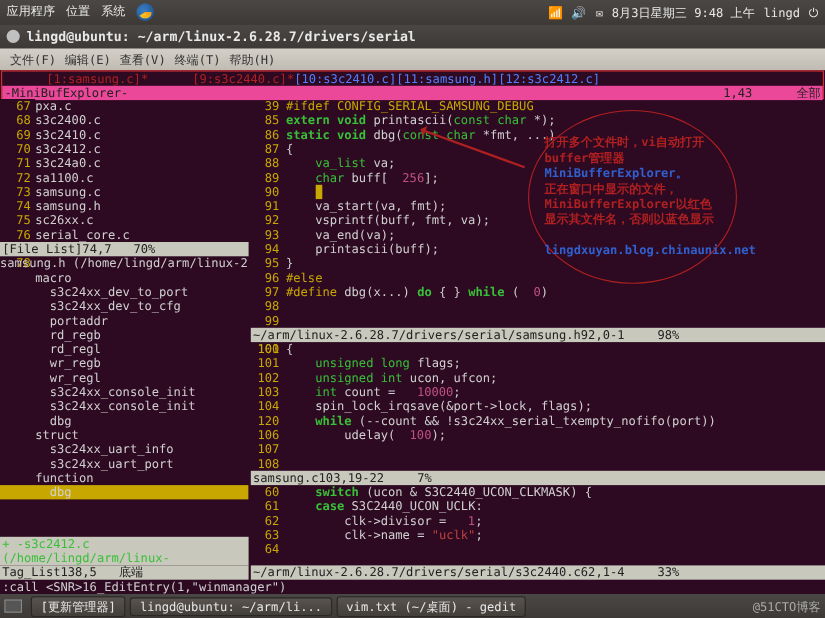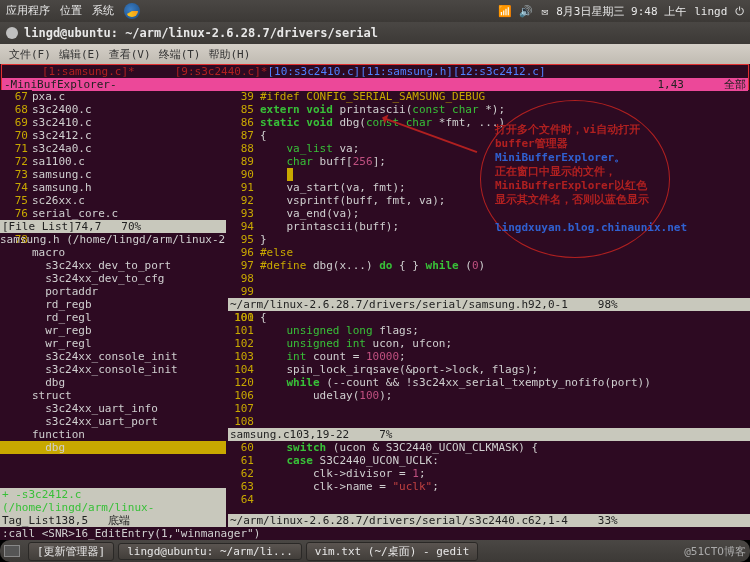--- a/index.html
+++ b/index.html
@@ -35,27 +35,27 @@
 .right-gutter { position:absolute; left:228px; top:26px; width:30px; text-align:right; padding-right:4px; }
 .code1 { position:absolute; left:260px; top:26px; right:2px; height:208px; }
 .code1 .ln, .code2 .ln, .code3 .ln { white-space:pre; }
 .st-c1 { position:absolute; top:234px; left:228px; right:0; background:#c8c8bc; color:#222; display:flex; padding:0 2px; }
 .g2 { position:absolute; left:228px; top:247px; width:30px; text-align:right; padding-right:4px; color:#c8a800; }
 .code2 { position:absolute; left:260px; top:247px; right:2px; height:117px; }
 .st-c2 { position:absolute; top:364px; left:228px; right:0; background:#c8c8bc; color:#222; display:flex; padding:0 2px; }
 .g3 { position:absolute; left:228px; top:377px; width:30px; text-align:right; padding-right:4px; color:#c8a800; }
 .code3 { position:absolute; left:260px; top:377px; right:2px; height:65px; }
 .st-c3 { position:absolute; bottom:13px; left:228px; right:0; background:#c8c8bc; color:#222; display:flex; padding:0 2px; }
-.c-pre { color:#c8a800; } .c-kw { color:#38c038; font-weight:bold; } .c-ty { color:#38c038; } .c-str { color:#c04040; } .c-num { color:#c05080; } .c-def { color:#d0d0d0; }
+.c-pre { color:#c8a800; } .c-kw { color:#38c038; font-weight:bold; } .c-ty { color:#38c038; } .c-str { color:#c04040; } .c-num { color:#c05080;margin-left:13px; } .c-def { color:#d0d0d0; }
 .annot { position:absolute; top:36px; left:480px; width:190px; border:1px solid #b02020; border-radius:50%/50%; padding:22px 14px; color:#b02020; font-size:11px; line-height:14px;font-weight:bold; }
 .annot .blue { color:#3060d0; }
 .arrow { position:absolute; top:70px; left:380px; width:100px; height:2px; background:#b02020; transform:rotate(20deg); }
 .arrow::after { content:''; position:absolute; left:-6px; top:-4px; border:5px solid transparent; border-right-color:#b02020; }
 .st2-tl { position:absolute; bottom:26px; left:0; width:226px; background:#c8c8bc; color:#222; display:flex; padding:0 2px; }
-.taskbar { position:absolute; bottom:0; left:0; right:0; height:22px; background:linear-gradient(#4a4744,#3c3936); display:flex; align-items:center; color:#e8e8e8; padding:0 4px; font-size:11px; gap:4px;border-radius:10px; }
+.taskbar { position:absolute; bottom:0; left:0; right:0; height:22px; background:linear-gradient(#4a4744,#3c3936); display:flex; align-items:center; color:#e8e8e8; padding:0 4px; font-size:11px; gap:4px; }
 .taskbar .btn { background:linear-gradient(#5a5450,#423e3a); border:1px solid #2a2826; border-radius:3px; padding:1px 8px; }
 .taskbar .desk-icon { width:16px; height:12px; background:#555; border:1px solid #888; margin-right:4px; }
 .cursor { background:#c8a800; color:#000; }
 </style>
 </head>
 <body>
 
 <div class="top-panel">
   <div class="menus">
     <span>应用程序</span>

